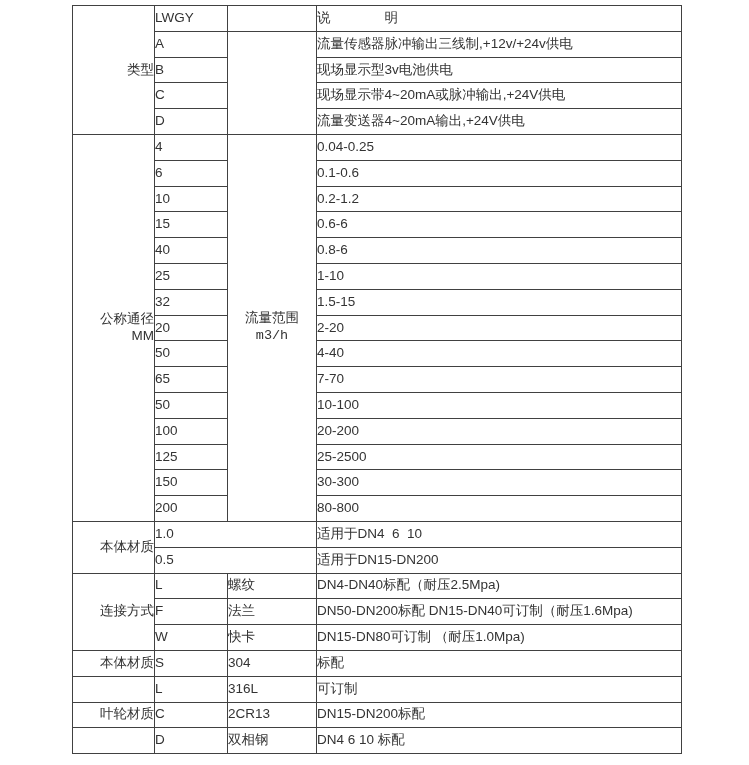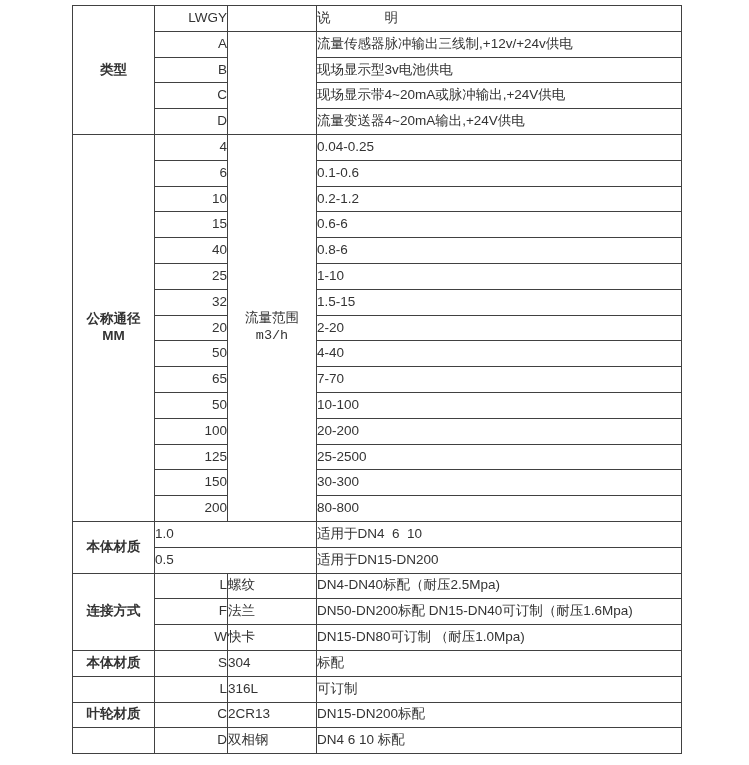--- a/index.html
+++ b/index.html
@@ -27,22 +27,22 @@
   table.spec td {
     border: 1px solid #414141;
     color: #333333;
     font-size: 13.5px;
     padding: 0;
     vertical-align: middle;
     white-space: pre-wrap;
     overflow: hidden;
     line-height: 1.25;
   }
-  td.c-label  { text-align: center; font-weight: bold; }
-  td.c-code   { text-align: right; }
+  td.c-label  { text-align: right; }
+  td.c-code   { text-align: left; }
   td.c-mid    { text-align: left; padding-left: 3px; }
   td.c-mid-center { text-align: center; padding-left: 0; font-family: Liberation Mono, monospace; }
   td.c-desc   { text-align: left; padding-left: 3px; padding-right: 2px; }
   td.c-grade  { text-align: left; }
   td.two-line { line-height: 26px; }
 </style>
 </head>
 <body>
 
 <div class="table-wrap">

